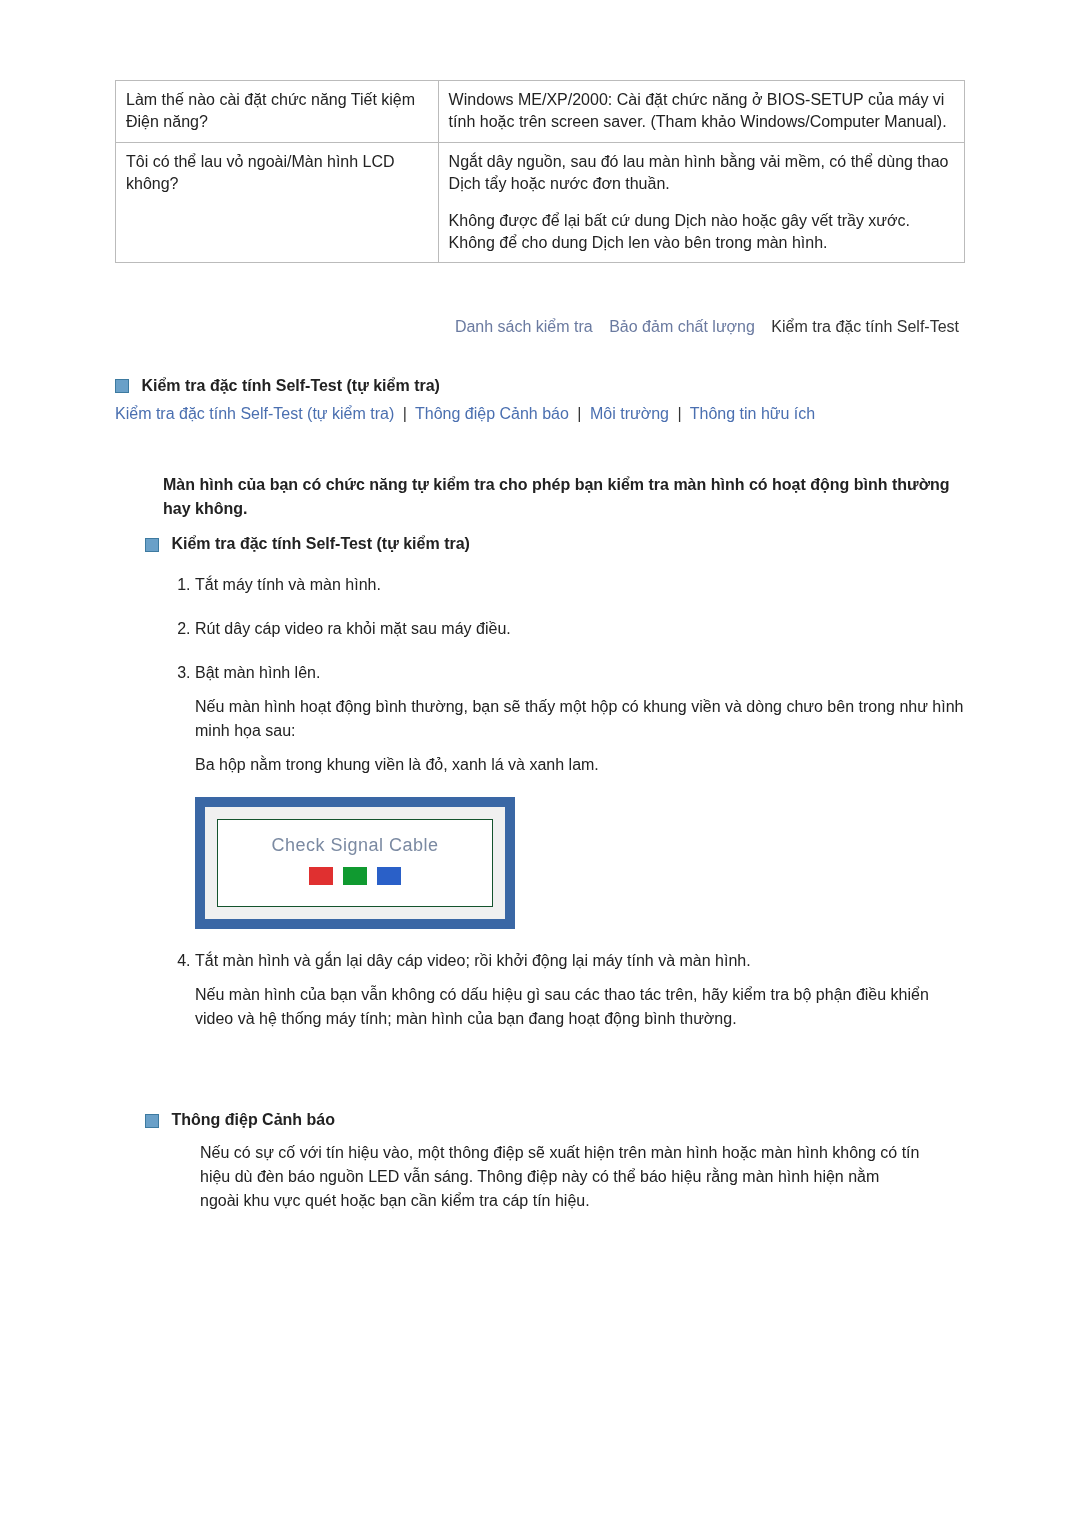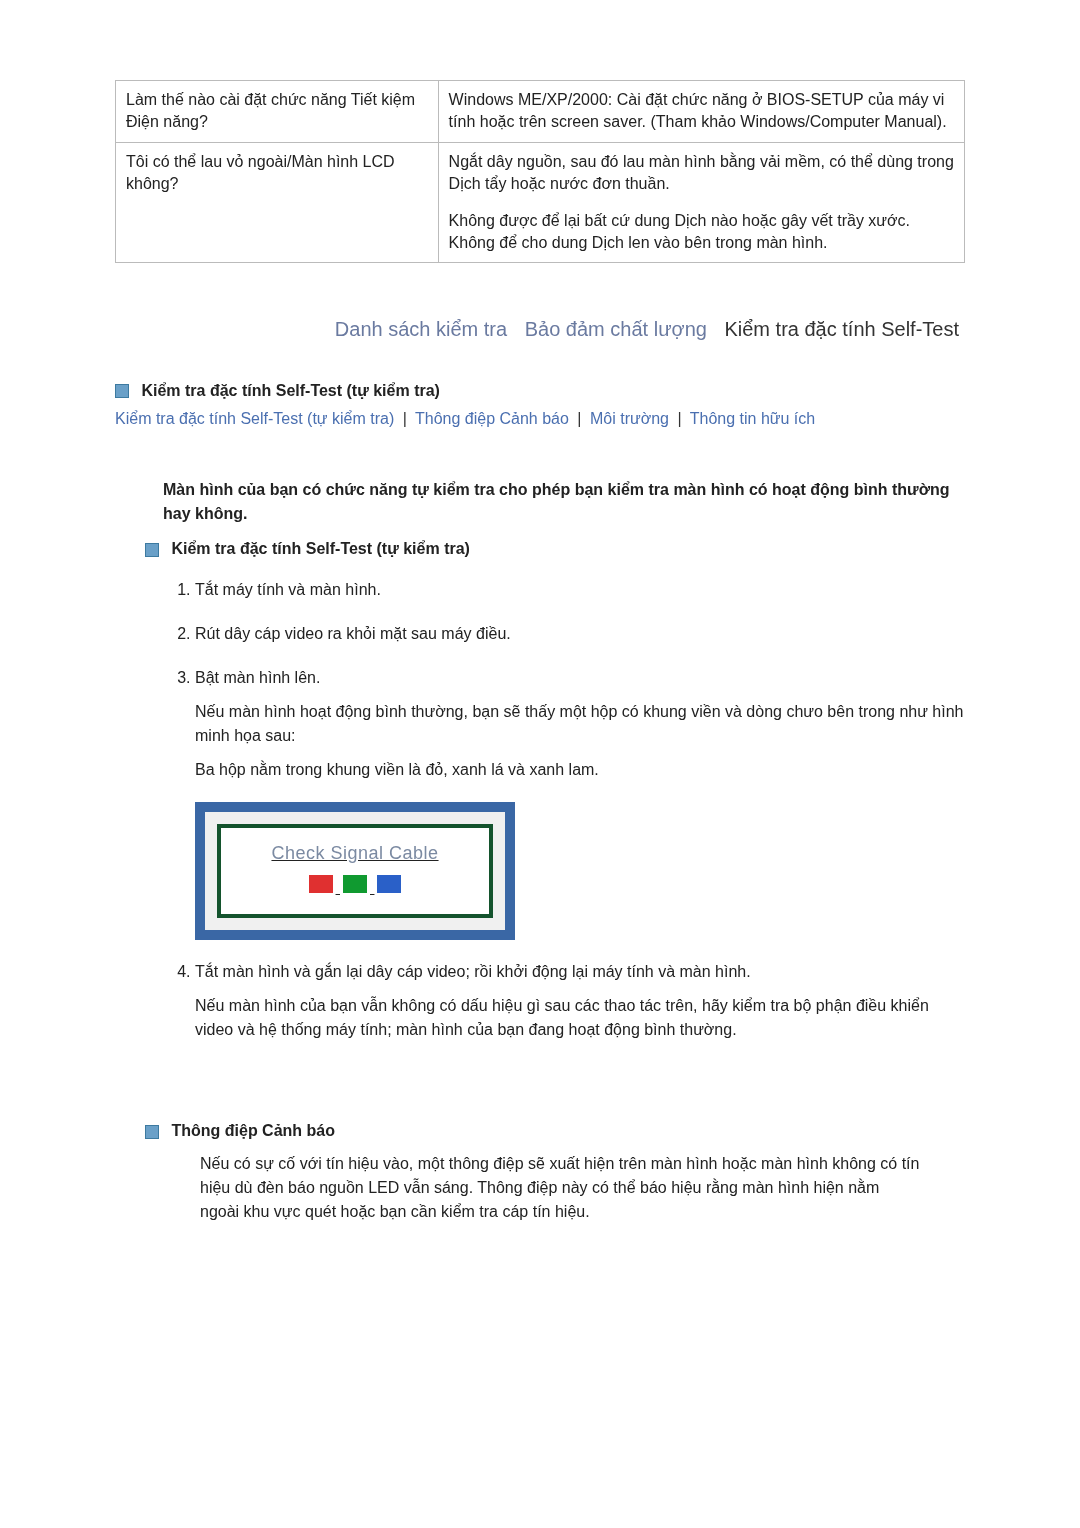--- a/index.html
+++ b/index.html
@@ -25,21 +25,21 @@
     line-height: 1.4;
   }
   table.qna td.q { width: 38%; }
   table.qna td.a p { margin: 0 0 14px 0; }
   table.qna td.a p:last-child { margin-bottom: 0; }
 
   .tabbar {
     margin-top: 55px;
     text-align: right;
     color: #6a7aa0;
-    font-size: 20px;
+    font-size: 16px;
   }
   .tabbar .tab {
     display: inline-block;
     padding: 0 6px;
   }
   .tabbar .tab.active { color: #333; }
 
   .sec-head {
     margin-top: 40px;
   }
@@ -95,26 +95,25 @@
   ol.steps li { margin-bottom: 20px; }
   ol.steps li .para { margin-top: 10px; }
 
   .signal-box {
     margin-top: 20px;
     border: 10px solid #3a67a5;
     background: #f0f0f0;
     width: 300px;
   }
   .signal-box .inner {
-    border: 4px solid #14532d;
+    border: 1px solid #14532d;
     margin: 12px;
     background: #fff;
     padding: 12px 0 14px 0;
     text-align: center;
-    text-decoration: underline;
   }
   .signal-box .txt {
     color: #7b8aa2;
     font-size: 18px;
     letter-spacing: 0.5px;
     margin-bottom: 8px;
   }
   .signal-box .blocks span {
     display: inline-block;
     width: 24px;
@@ -145,21 +144,21 @@
     <tbody>
         <tr>
       <td class="q">Làm thế nào cài đặt chức năng Tiết kiệm Điện năng?</td>
       <td class="a">
         <p>Windows ME/XP/2000: Cài đặt chức năng ở BIOS-SETUP của máy vi tính hoặc trên screen saver. (Tham khảo Windows/Computer Manual).</p>
       </td>
     </tr>
     <tr>
       <td class="q">Tôi có thể lau vỏ ngoài/Màn hình LCD không?</td>
       <td class="a">
-        <p>Ngắt dây nguồn, sau đó lau màn hình bằng vải mềm, có thể dùng trong Dịch tẩy hoặc nước đơn thuần.</p>
+        <p>Ngắt dây nguồn, sau đó lau màn hình bằng vải mềm, có thể dùng thao Dịch tẩy hoặc nước đơn thuần.</p>
         <p>Không được để lại bất cứ dung Dịch nào hoặc gây vết trầy xước. Không để cho dung Dịch len vào bên trong màn hình.</p>
       </td>
     </tr>
   </tbody>
     </table>
 
   <div class="tabbar">
     <span class="tab">Danh sách kiểm tra</span>
     <span class="tab">Bảo đảm chất lượng</span>
     <span class="tab active">Kiểm tra đặc tính Self-Test</span>

